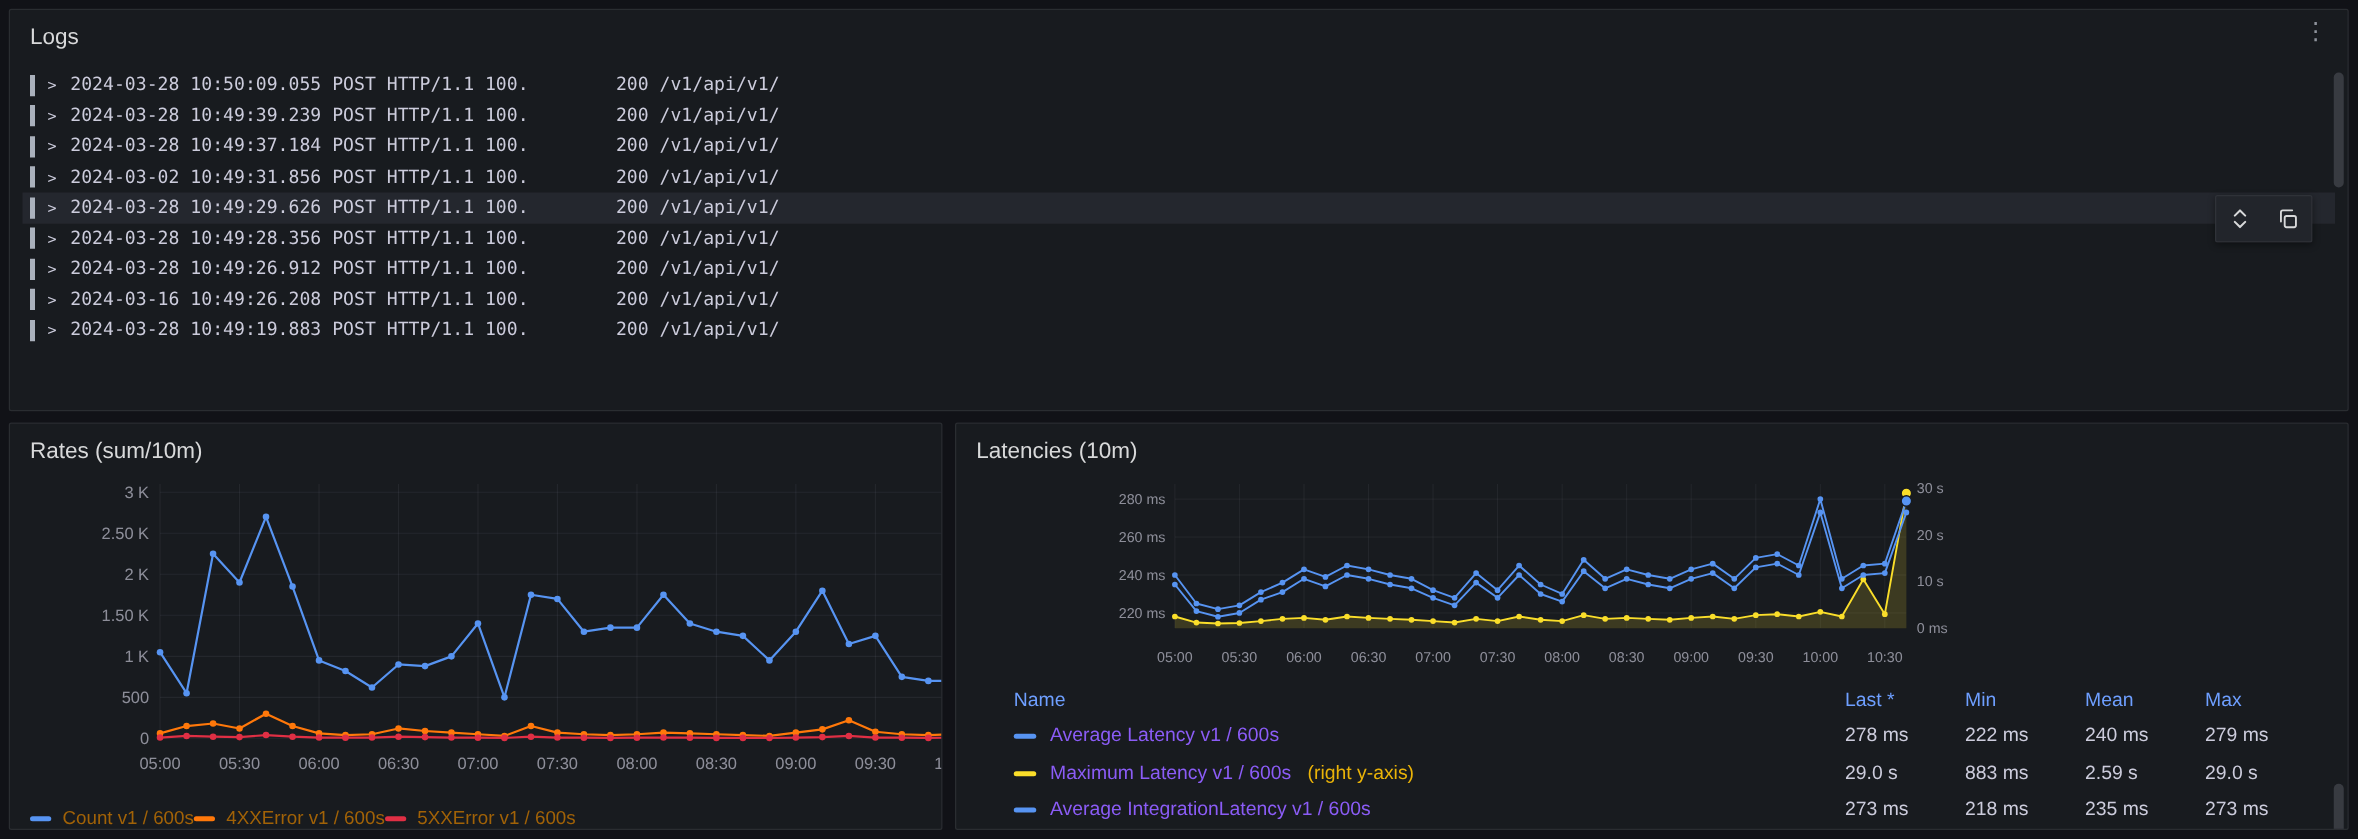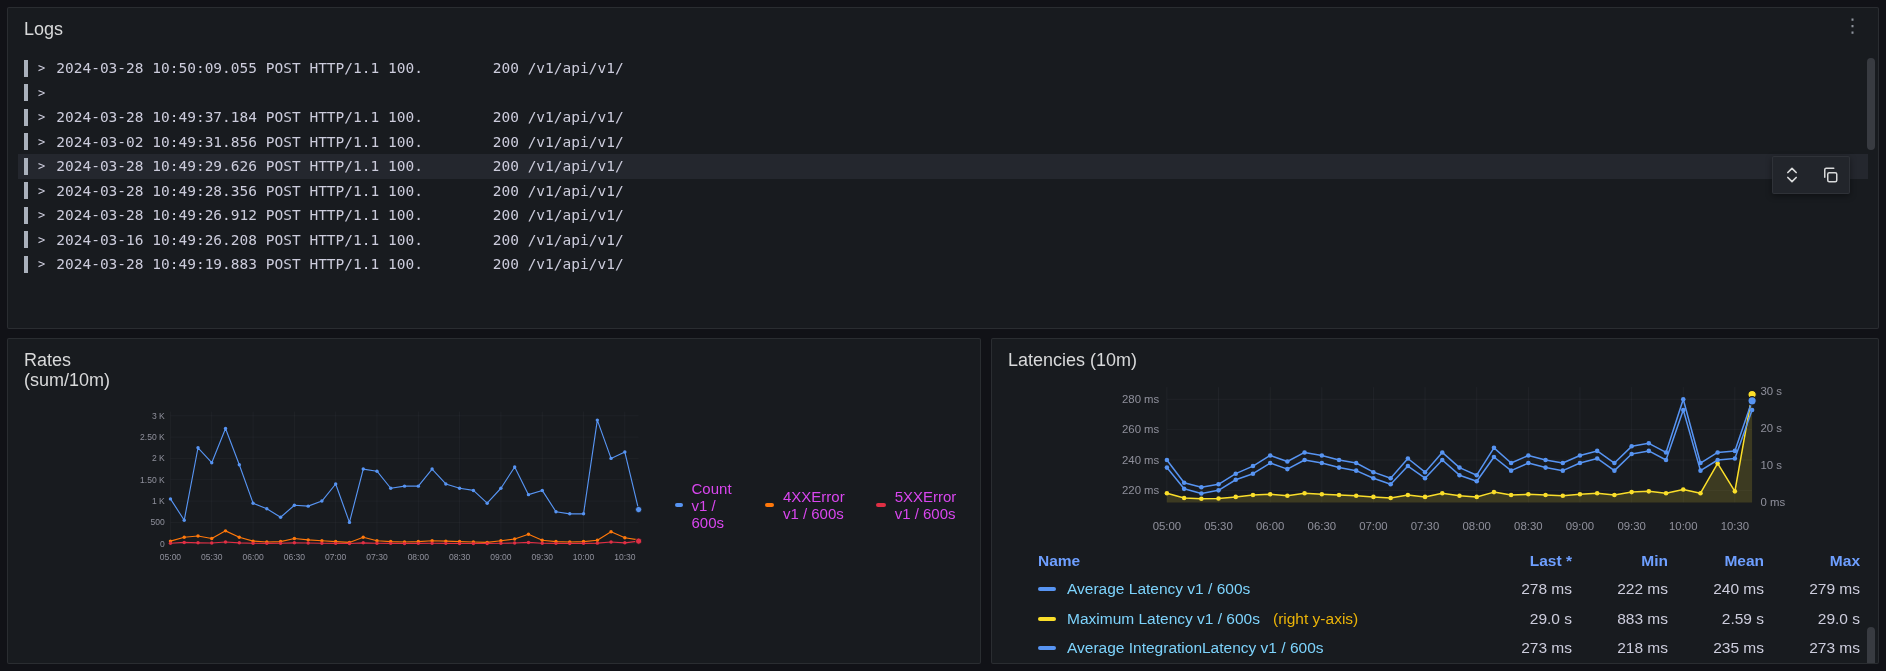--- a/index.html
+++ b/index.html
@@ -21,36 +21,36 @@
   .chev{font-size:12px;margin-right:11px;color:#ccccdc}
   .log-text{white-space:pre}
   .log-toolbar{position:absolute;right:28px;top:148px;display:flex;background:#22252b;
     border:1px solid rgba(204,204,220,0.08);border-radius:2px;box-shadow:0 2px 6px rgba(0,0,0,.4)}
   .tb-btn{width:38px;height:36px;display:flex;align-items:center;justify-content:center;
     color:#d8d9da;cursor:pointer}
   .scroll-thumb{position:absolute;width:8px;background:rgba(204,204,220,0.18);border-radius:4px}
   .logs-thumb{right:3px;top:50px;height:92px}
   
   .row2{flex:1;display:flex;gap:10px;min-height:0}
-  .rates{width:974px;flex:none;display:flex;flex-direction:row}
+  .rates{width:747px;flex:none;display:flex;flex-direction:column}
   .lat{flex:1;display:flex;flex-direction:column}
   .chart{display:block;margin:0 8px}
   .chart text{fill:rgba(204,204,220,0.65);font-family:"Liberation Sans",sans-serif;font-size:15px}
-  .legend{display:flex;gap:24px;padding:8px 16px 0;font-size:15px;color:#d946ef}
+  .legend{display:flex;padding:8px 16px 0;font-size:15px;color:#a16207}
   .legend-item{display:flex;align-items:center;gap:9px;cursor:pointer}
   .legend-dash{width:17px;height:4px;border-radius:2px;display:inline-block}
   
   .lat-table{padding:4px 18px 0 46px;font-size:15.5px}
   .lat-head,.lat-row{display:flex;align-items:center;height:29.5px}
-  .lat-head{color:var(--link,#6e9fff);font-weight:700;height:27px}
+  .lat-head{color:var(--link,#6e9fff);font-weight:400;height:27px}
   .cell-name{flex:1;display:flex;align-items:center;gap:11px;min-width:0;white-space:nowrap}
-  .cell-val{width:96px;text-align:right;color:#ccccdc;flex:none;white-space:nowrap}
+  .cell-val{width:96px;color:#ccccdc;flex:none;white-space:nowrap}
   .lat-head .cell-val{color:inherit;cursor:pointer}
   .lat-head .cell-name{cursor:pointer}
-  .lat-row .rname{color:#7dd3fc;cursor:pointer}
+  .lat-row .rname{color:#8b5cf6;cursor:pointer}
   .note{color:#eab308;margin-left:2px}
   .s-icon{width:18px;height:4px;border-radius:2px;flex:none;display:inline-block}
   .lat-thumb{right:3px;top:288px;height:58px}
 </style>
 </head>
 <body>
 
 <div class="dash">
 
   <section class="panel logs">
@@ -58,20 +58,21 @@
     <div class="kebab">⋮</div>
     <div class="log-rows">
         <div class="log-row">
           <span class="bar"></span>
           <span class="chev">&gt;</span>
           <span class="log-text">2024-03-28 10:50:09.055 POST HTTP/1.1 100.        200 /v1/api/v1/</span>
         </div>
         <div class="log-row">
           <span class="bar"></span>
           <span class="chev">&gt;</span>
+          <span class="log-text">2024-03-28 10:49:39.239 POST HTTP/1.1 100.        200 /v1/api/v1/</span>
         </div>
         <div class="log-row">
           <span class="bar"></span>
           <span class="chev">&gt;</span>
           <span class="log-text">2024-03-28 10:49:37.184 POST HTTP/1.1 100.        200 /v1/api/v1/</span>
         </div>
         <div class="log-row">
           <span class="bar"></span>
           <span class="chev">&gt;</span>
           <span class="log-text">2024-03-02 10:49:31.856 POST HTTP/1.1 100.        200 /v1/api/v1/</span>

